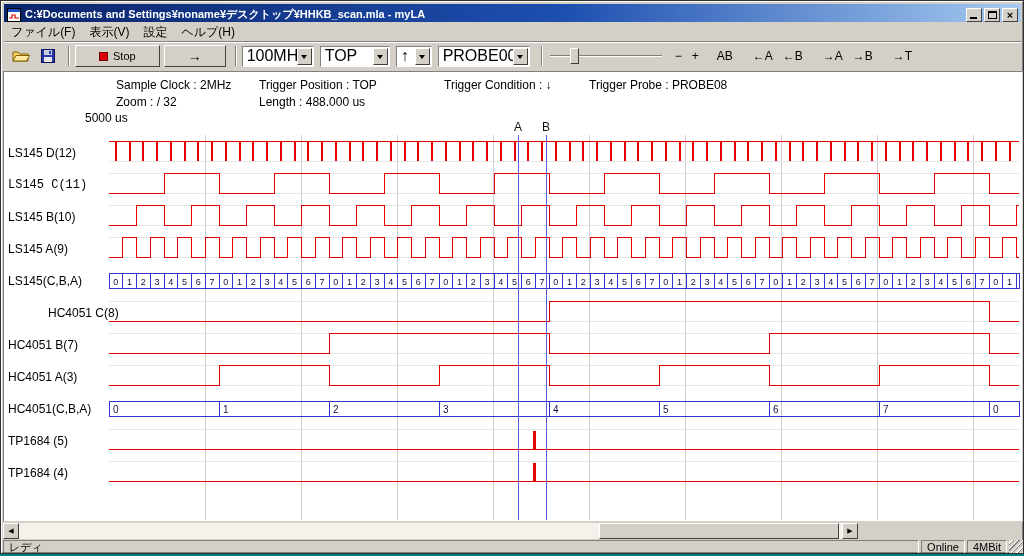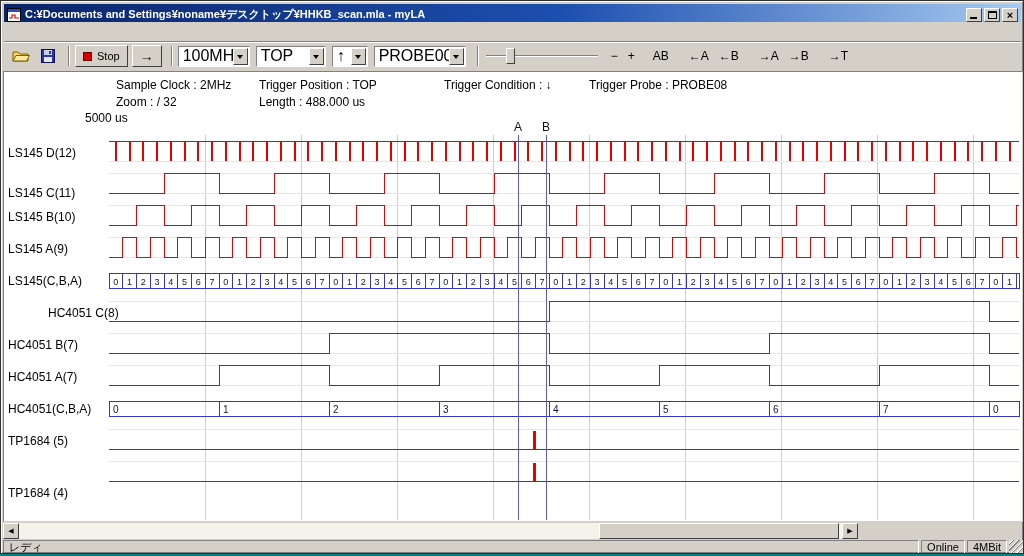--- a/index.html
+++ b/index.html
@@ -9,21 +9,21 @@
   #titlebar{position:absolute;left:3px;top:3px;width:1017px;height:18px;background:linear-gradient(90deg,#0a246a 0%,#1d4fb0 55%,#a6caf0 100%);display:flex;align-items:flex-end;padding:0 3px;}
   #title-text{flex:1;color:#ffffff;font-size:11px;font-weight:bold;margin-left:4px;white-space:nowrap;overflow:hidden;}
   .tb-ctl{flex:0 0 auto;width:16px;height:14px;margin-left:2px;background:#d4d0c8;border:1px solid;border-color:#ffffff #404040 #404040 #ffffff;display:flex;align-items:center;justify-content:center;font-size:11px;font-weight:bold;color:#000;position:relative;}
   #min-glyph{position:absolute;left:3px;bottom:2px;width:7px;height:2px;background:#000;}
   #max-glyph{width:9px;height:8px;border:1px solid #000;border-top-width:2px;}
   #menubar{position:absolute;left:3px;top:22px;width:1017px;height:18px;display:flex;align-items:center;font-size:12px;color:#000;}
   .menu-item{padding:1px 7px;white-space:nowrap;}
   #toolbar{position:absolute;left:3px;top:40px;width:1017px;height:29px;border-top:1px solid #808080;box-shadow:inset 0 1px 0 #ffffff;display:flex;align-items:center;padding-left:5px;}
   .tb-iconbtn{width:24px;height:22px;display:flex;align-items:center;justify-content:center;margin-right:3px;}
   .tb-sep{width:0;height:20px;border-left:1px solid #808080;border-right:1px solid #ffffff;margin:0 5px;}
-  .tb-btn{height:22px;background:#d4d0c8;border:1px solid;border-color:#ffffff #404040 #404040 #ffffff;display:flex;align-items:center;justify-content:center;font-size:11px;color:#000;padding:0 7px;margin-right:4px;}
+  .tb-btn{height:22px;background:#d4d0c8;border:1px solid;border-color:#ffffff #404040 #404040 #ffffff;display:flex;align-items:center;justify-content:center;font-size:11px;color:#000;padding:0 23px;margin-right:4px;}
   #stop-square{width:9px;height:9px;background:#dd0000;border:1px solid #700000;margin-right:5px;}
   .run-arrow{font-size:14px;font-weight:bold;}
   .combo{position:relative;height:21px;background:#ffffff;border:1px solid;border-color:#808080 #ffffff #ffffff #808080;display:flex;align-items:center;font-size:16px;color:#000;padding-left:4px;margin-right:6px;}
   .combo-arrow{position:absolute;right:1px;top:1px;width:15px;height:17px;background:#d4d0c8;border:1px solid;border-color:#ffffff #404040 #404040 #ffffff;display:flex;align-items:center;justify-content:center;}
   .combo-arrow::after{content:"";width:0;height:0;border:3px solid transparent;border-top:4px solid #000;margin-top:4px;}
   #zoom-slider{position:relative;width:112px;height:22px;margin:0 8px 0 2px;}
   #slider-track{position:absolute;left:0;right:0;top:10px;height:0;border-top:1px solid #808080;border-bottom:1px solid #ffffff;}
   #slider-thumb{position:absolute;left:20px;top:3px;width:9px;height:16px;background:#d4d0c8;border:1px solid;border-color:#ffffff #404040 #404040 #ffffff;}
   #tb-nav{display:flex;align-items:center;}
   .nav-btn{height:22px;display:flex;align-items:center;padding:0 5px;font-size:12px;color:#000;white-space:nowrap;}
@@ -57,20 +57,26 @@
     <span id="title-text">C:¥Documents and Settings¥noname¥デスクトップ¥HHKB_scan.mla - myLA</span>
     <span class="tb-ctl">
         <span id="min-glyph"></span>
       </span>
     <span class="tb-ctl">
         <span id="max-glyph"></span>
       </span>
     <span class="tb-ctl">×</span>
   </div>
 
+  <div id="menubar">
+      <div class="menu-item">ファイル(F)</div>
+      <div class="menu-item">表示(V)</div>
+      <div class="menu-item">設定</div>
+      <div class="menu-item">ヘルプ(H)</div>
+    </div>
 
   <div id="toolbar">
     <div class="tb-iconbtn">
       <svg width="18" height="14">
         <path d="M1 3 L6 3 L8 5 L16 5 L16 12 L1 12 Z" fill="#f6d060" stroke="#806000"></path>
         <path d="M1 12 L4 6.5 L17.5 6.5 L14.5 12 Z" fill="#ffe9a0" stroke="#806000"></path>
       </svg>
     </div>
     <div class="tb-iconbtn">
       <svg width="14" height="14">
@@ -127,30 +133,30 @@
   <div class="info" id="i-sample">Sample Clock : 2MHz</div>
   <div class="info" id="i-trigpos">Trigger Position : TOP</div>
   <div class="info" id="i-trigcond">Trigger Condition : ↓</div>
   <div class="info" id="i-trigprobe">Trigger Probe : PROBE08</div>
   <div class="info" id="i-zoom">Zoom : / 32</div>
   <div class="info" id="i-length">Length : 488.000 us</div>
   <div class="info" id="i-timediv">5000 us</div>
 
   <div id="channel-labels">
       <div class="ch-label" style="top: 144px;">LS145 D(12)</div>
-      <div class="ch-label" style="top: 184px;">LS145 C(11)</div>
+      <div class="ch-label" style="top: 176px; font-family: Liberation Mono, monospace;">LS145 C(11)</div>
       <div class="ch-label" style="top: 208px;">LS145 B(10)</div>
       <div class="ch-label" style="top: 240px;">LS145 A(9)</div>
       <div class="ch-label" style="top: 272px;">LS145(C,B,A)</div>
       <div class="ch-label" style="top: 304px; margin-left: 40px;">HC4051 C(8)</div>
       <div class="ch-label" style="top: 336px;">HC4051 B(7)</div>
-      <div class="ch-label" style="top: 368px;">HC4051 A(7)</div>
+      <div class="ch-label" style="top: 368px;">HC4051 A(3)</div>
       <div class="ch-label" style="top: 400px;">HC4051(C,B,A)</div>
       <div class="ch-label" style="top: 432px;">TP1684 (5)</div>
-      <div class="ch-label" style="top: 484px;">TP1684 (4)</div>
+      <div class="ch-label" style="top: 464px;">TP1684 (4)</div>
     </div>
 
   <svg id="wave" width="1024" height="556" shape-rendering="crispEdges" style="font-family:'Liberation Sans','DejaVu Sans',sans-serif">
       <line x1="204" y1="134" x2="204" y2="519" stroke="#ccccd4" stroke-width="1"></line>
       <line x1="300" y1="134" x2="300" y2="519" stroke="#ccccd4" stroke-width="1"></line>
       <line x1="396" y1="134" x2="396" y2="519" stroke="#ccccd4" stroke-width="1"></line>
       <line x1="492" y1="134" x2="492" y2="519" stroke="#ccccd4" stroke-width="1"></line>
       <line x1="588" y1="134" x2="588" y2="519" stroke="#ccccd4" stroke-width="1"></line>
       <line x1="684" y1="134" x2="684" y2="519" stroke="#ccccd4" stroke-width="1"></line>
       <line x1="780" y1="134" x2="780" y2="519" stroke="#ccccd4" stroke-width="1"></line>

